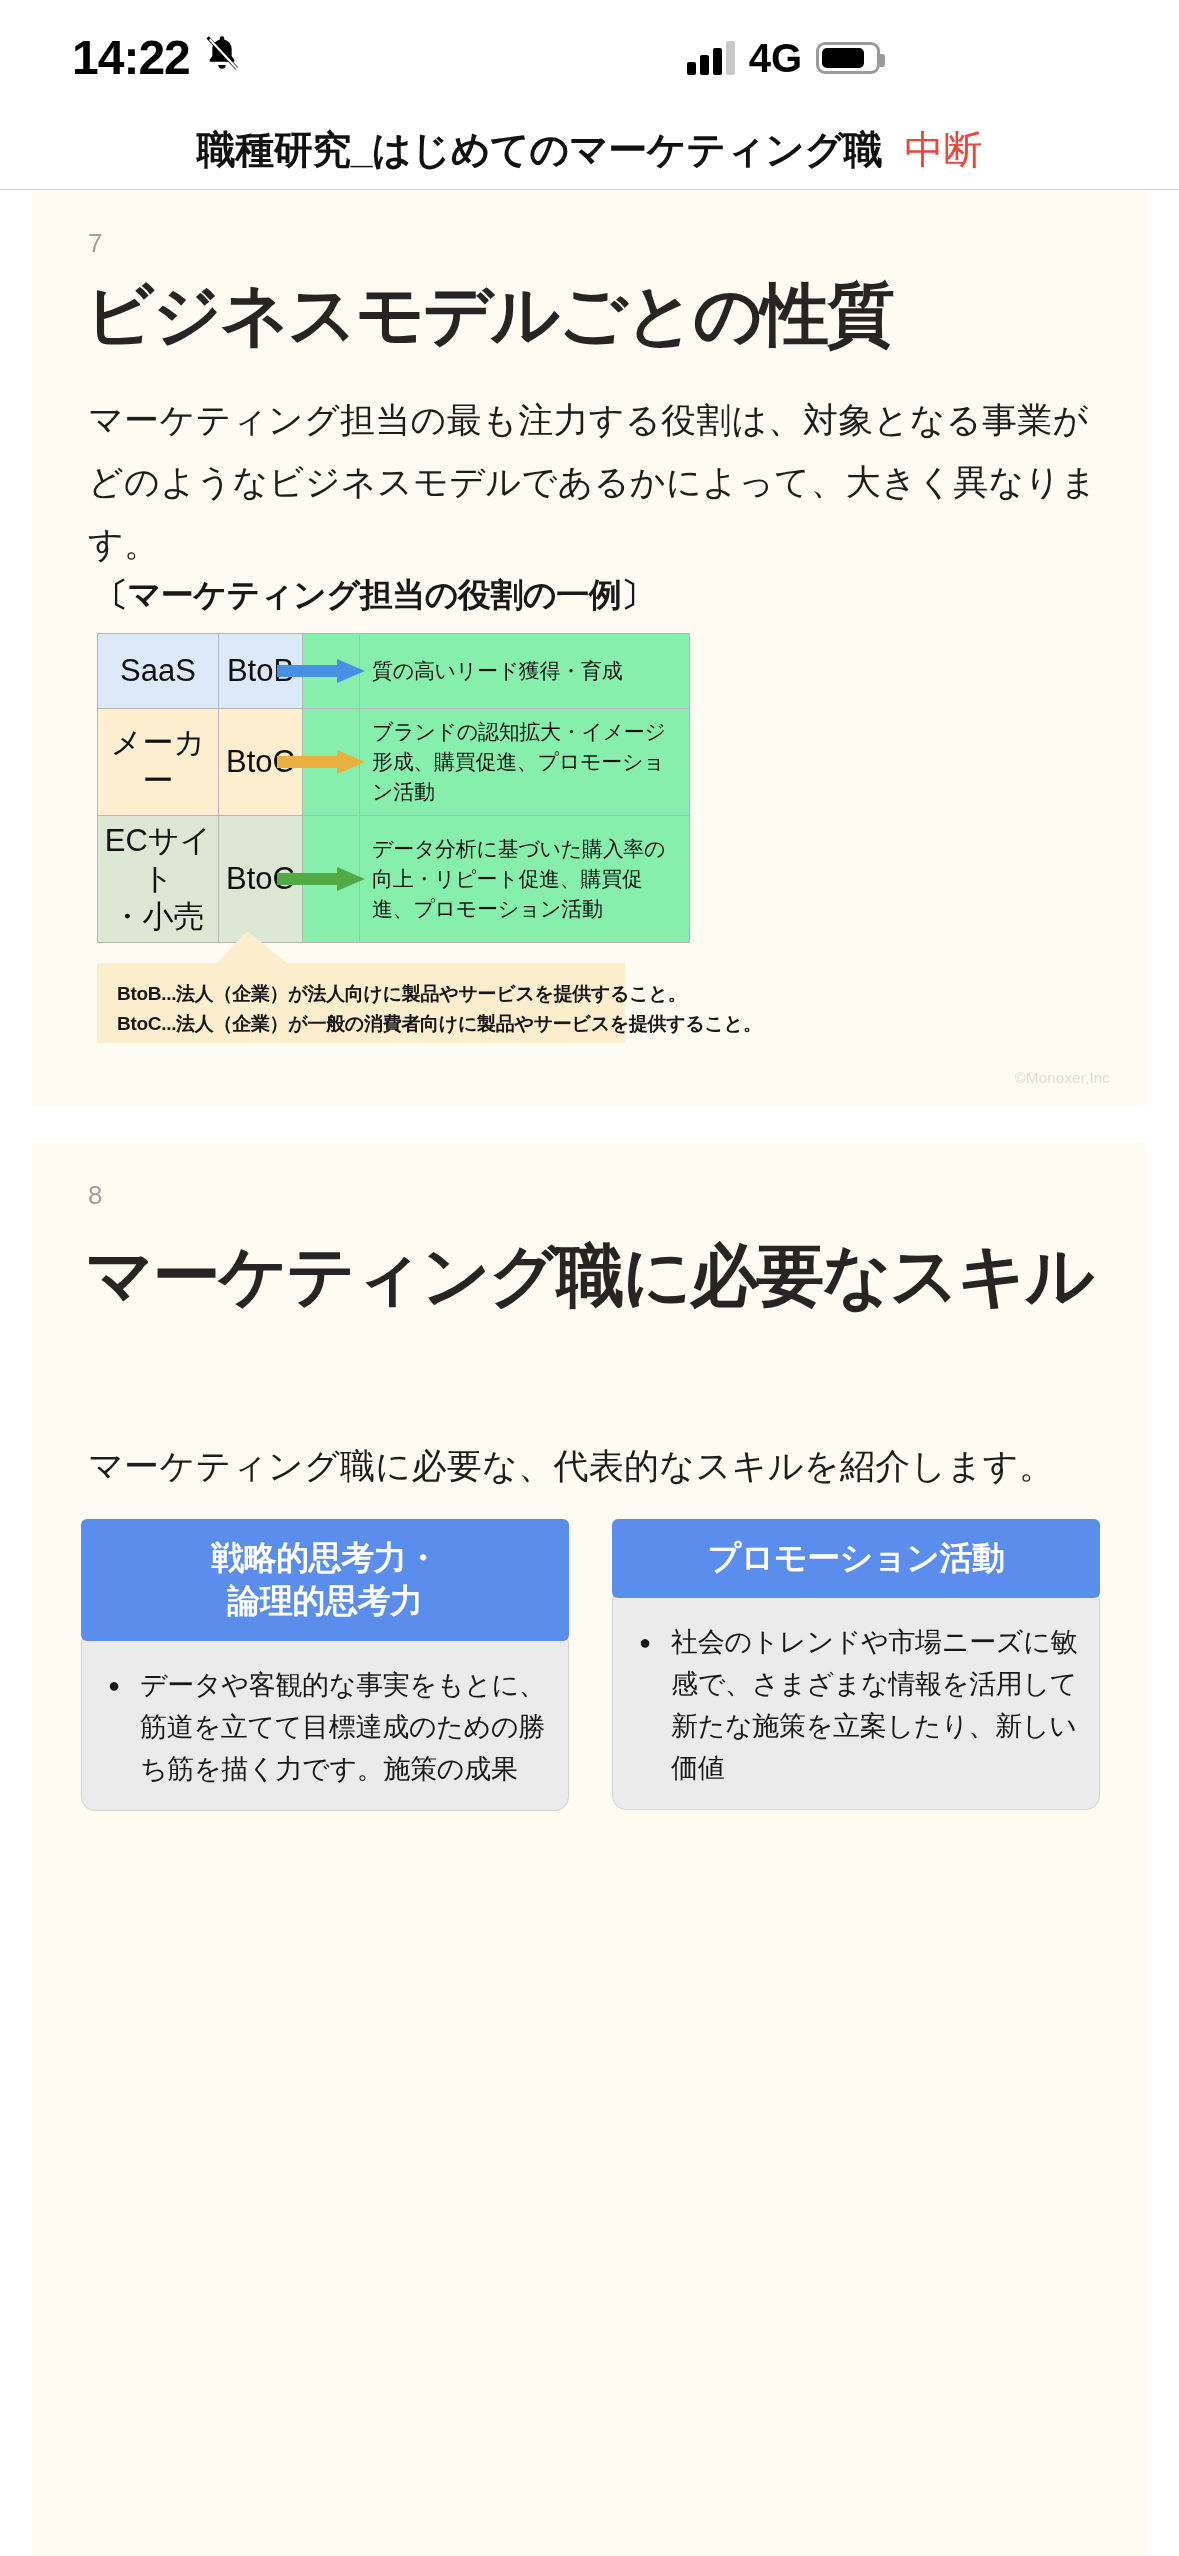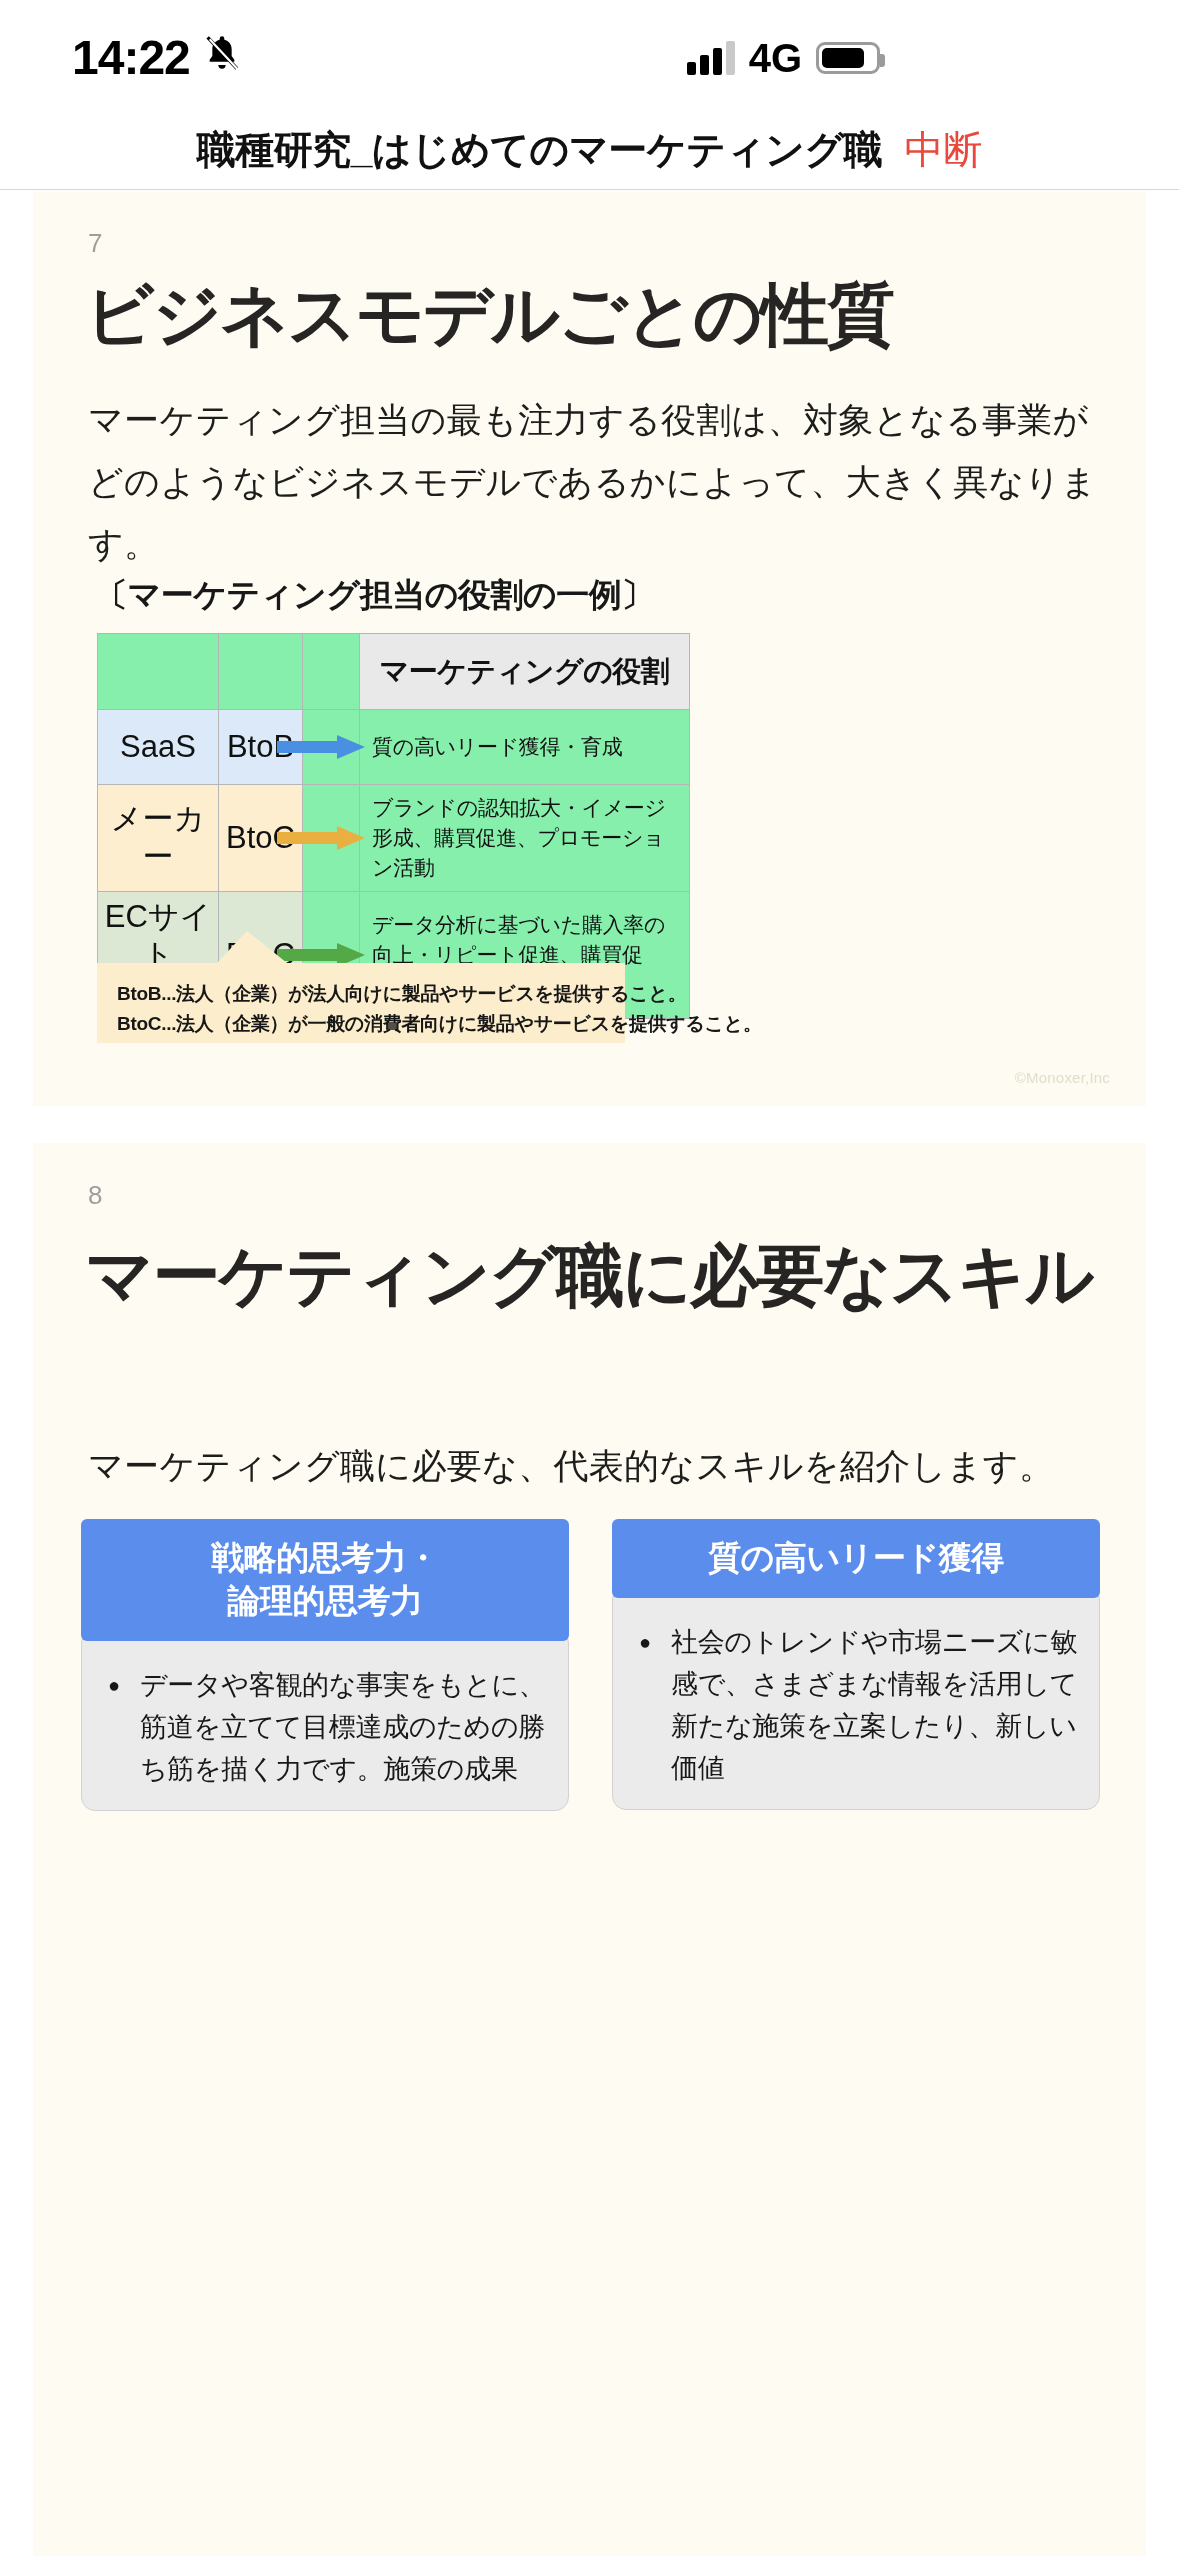--- a/index.html
+++ b/index.html
@@ -349,26 +349,20 @@
       <div class="s1-caption">〔マーケティング担当の役割の一例〕</div>
 
       <table class="tbl">
         <colgroup>
           <col class="c-model">
             <col class="c-type">
             <col class="c-arrow">
             <col class="c-role">
         </colgroup>
         <tbody>
-            <tr>
-          <td class="hdr-blank"></td>
-          <td class="hdr-blank"></td>
-          <td class="hdr-blank"></td>
-          <td class="hdr-role">マーケティングの役割</td>
-        </tr>
         <tr class="row-saas">
           <td class="cell-model">SaaS</td>
           <td class="cell-type">BtoB</td>
           <td class="arrow-cell">
             <span class="arrow">
               <svg width="88" height="24" viewBox="0 0 88 24">
                     <path d="M0 6h60V0l28 12-28 12v-6H0z" fill="#4a90e2"></path>
                   </svg>
             </span>
           </td>
@@ -416,21 +410,21 @@
       <div class="skill-cols">
         <div class="skill-col">
           <div class="skill-pill">戦略的思考力・<br>論理的思考力</div>
           <div class="skill-body">
             <ul>
               <li>データや客観的な事実をもとに、筋道を立てて目標達成のための勝ち筋を描く力です。施策の成果</li>
             </ul>
           </div>
         </div>
         <div class="skill-col">
-          <div class="skill-pill">質の高いリード獲得</div>
+          <div class="skill-pill">プロモーション活動</div>
           <div class="skill-body">
             <ul>
               <li>社会のトレンドや市場ニーズに敏感で、さまざまな情報を活用して新たな施策を立案したり、新しい価値</li>
             </ul>
           </div>
         </div>
       </div>
     </div>
 
   </div>

